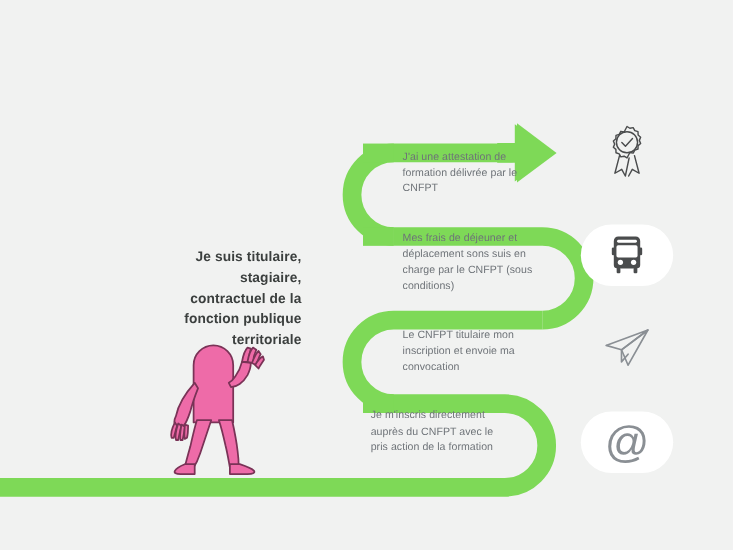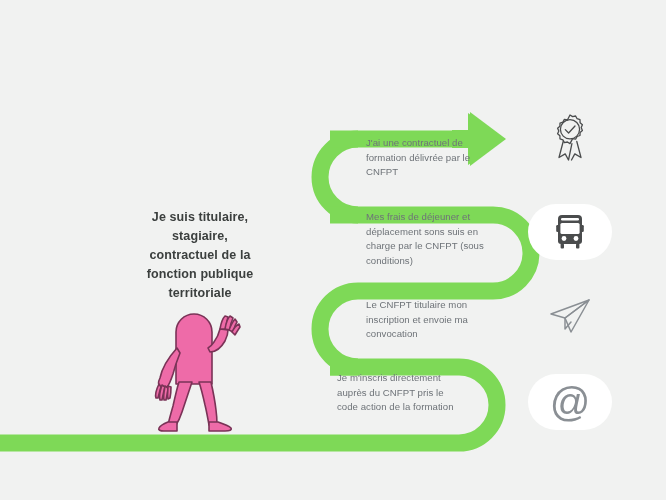--- a/index.html
+++ b/index.html
@@ -11,23 +11,23 @@
   }
   #stage {
     position: relative;
     width: 666px; height: 500px;
     background: #f1f2f1;
   }
 
   
   #headline {
     position: absolute;
-    left: 126px; top: 208px;
+    left: 126px; top: 224px;
     width: 148px;
-    text-align: center;
+    text-align: right;
     font-size: 12.5px;
     line-height: 1.52;
     font-weight: bold;
     color: #3b3f3e;
     letter-spacing: .1px;
     white-space: pre-line;
   }
 
   
   #path-svg {
@@ -166,27 +166,27 @@
                C 67 83 69 93 70 102
                C 71 109 71 114 71 117
                L 63 117
                C 62 112 61 105 59 97
                C 57 88 55 80 53 74 Z"></path>
 
       <path d="M 63 114 L 72 114 C 78 116 83 118 85 120 C 86 122 84 123 79 123 L 63 123 Z"></path>
     </g>
   </svg>
 
-  <div class="step-text" id="step-text-1">J'ai une contractuel de formation délivrée par le CNFPT</div>
+  <div class="step-text" id="step-text-1">J'ai une attestation de formation délivrée par le CNFPT</div>
 
   <div class="step-text" id="step-text-2">Mes frais de déjeuner et déplacement sons suis en charge par le CNFPT (sous conditions)</div>
 
   <div class="step-text" id="step-text-3">Le CNFPT titulaire mon inscription et envoie ma convocation</div>
 
-  <div class="step-text" id="step-text-4">Je m'inscris directement auprès du CNFPT pris le code action de la formation</div>
+  <div class="step-text" id="step-text-4">Je m'inscris directement auprès du CNFPT avec le pris action de la formation</div>
 
   <div class="icon-slot" id="icon-slot-1">
     <svg width="44" height="52" viewBox="0 0 44 52">
       <g fill="none" stroke="#4a4c4d" stroke-width="1.3" stroke-linejoin="round" stroke-linecap="round">
         <path d="M22 3 l2.6 1.6 3-.6 1.5 2.7 2.9 1 .1 3.1 2.3 2-1.2 2.8 1.2 2.8-2.3 2-.1 3.1-2.9 1-1.5 2.7-3-.6L22 31.6 19.4 30l-3 .6-1.5-2.7-2.9-1-.1-3.1-2.3-2 1.2-2.8-1.2-2.8 2.3-2 .1-3.1 2.9-1 1.5-2.7 3 .6z"></path>
         <circle cx="22" cy="17.3" r="9.6"></circle>
         <path d="M17.3 17.6 l3.3 3.4 6.4-7"></path>
         <path d="M15.2 29.5 L11 45.5 l6.2-3.6 3.3 6.1 3.4-16.3"></path>
         <path d="M28.8 29.5 L33 45.5 l-6.2-3.6 -3.3 6.1"></path>
       </g>

